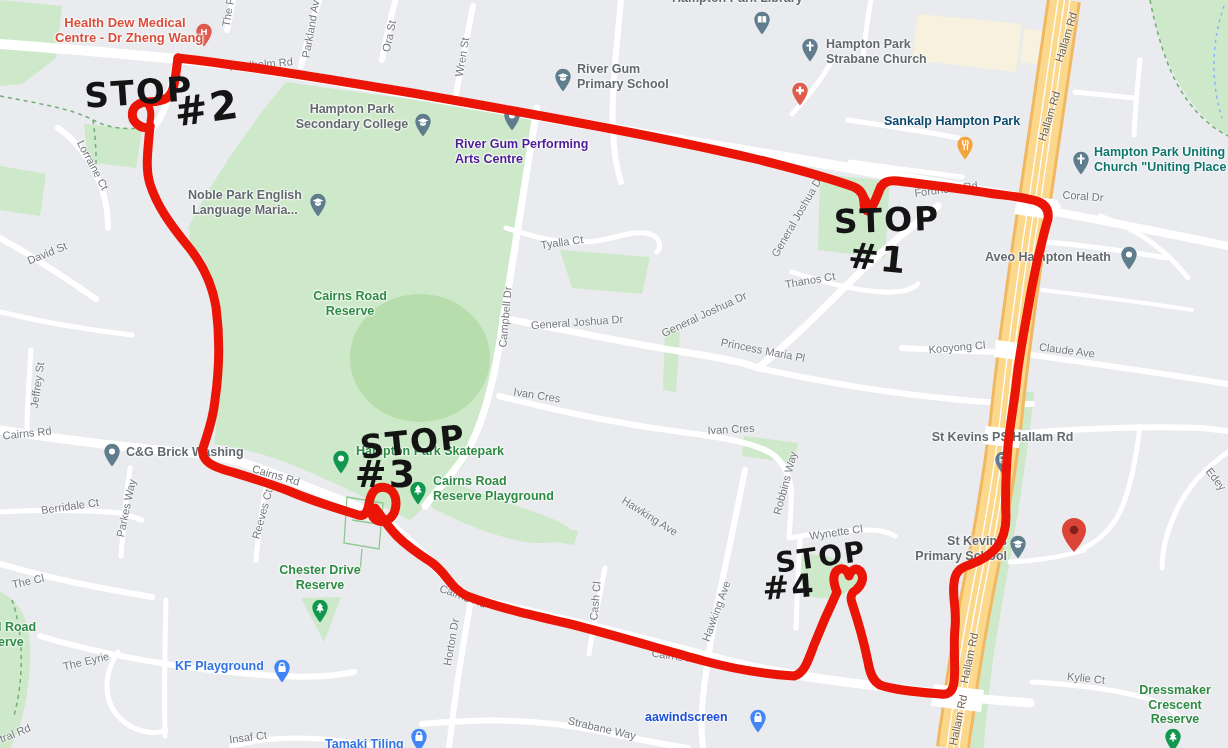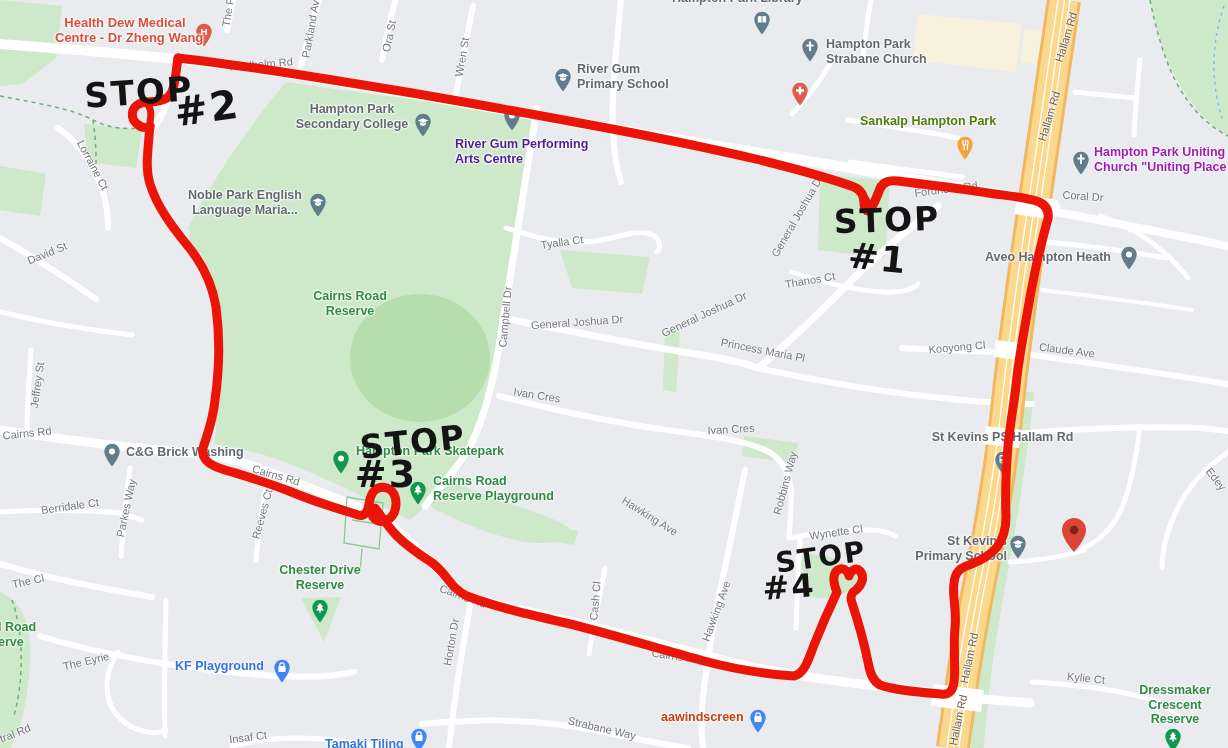--- a/index.html
+++ b/index.html
@@ -225,31 +225,31 @@
         <div>Strabane Church</div>
       </div>
       <div class="pin" style="left: 810px; top: 63px;"><svg width="17" height="25" viewBox="0 0 17 25">
           <path d="M8.5.8C4.2.8.8 4.2.8 8.5c0 5.6 7.7 15 7.7 15s7.7-9.4 7.7-15C16.2 4.2 12.8.8 8.5.8z" fill="#5f7d8c"></path>
           <path d="M7.5 3.5h2v3h2.6v2H9.5v4.5h-2V8.5H4.9v-2h2.6z" fill="#fff"></path>
         </svg></div>
       <div class="pin" style="left: 800px; top: 107px;"><svg width="17" height="25" viewBox="0 0 17 25">
           <path d="M8.5.8C4.2.8.8 4.2.8 8.5c0 5.6 7.7 15 7.7 15s7.7-9.4 7.7-15C16.2 4.2 12.8.8 8.5.8z" fill="#e05a4e"></path>
           <path d="M7.3 4.5h2.4v2.8h2.8v2.4H9.7v2.8H7.3V9.7H4.5V7.3h2.8z" fill="#fff"></path>
         </svg></div>
-      <div class="place" style="left: 860px; top: 114px; text-align: left; color: #4d7c0f;">
+      <div class="place" style="left: 884px; top: 114px; text-align: left; color: #0c4a6e;">
         <div>Sankalp Hampton Park</div>
       </div>
       <div class="pin" style="left: 965px; top: 161px;"><svg width="17" height="25" viewBox="0 0 17 25">
           <path d="M8.5.8C4.2.8.8 4.2.8 8.5c0 5.6 7.7 15 7.7 15s7.7-9.4 7.7-15C16.2 4.2 12.8.8 8.5.8z" fill="#f2a33c"></path>
           <g stroke="#fff" stroke-width="1.3" fill="none" stroke-linecap="round">
             <path d="M6.3 4.5v3.2a1.4 1.4 0 0 0 2.8 0V4.5M7.7 9.1v4.4"></path>
             <path d="M10.9 4.7c1 .6 1 3.4 0 4v4.8"></path>
           </g>
         </svg></div>
-      <div class="place" style="left: 1094px; top: 145px; text-align: left; color: #a21caf;">
+      <div class="place" style="left: 1094px; top: 145px; text-align: left; color: #0f766e;">
         <div>Hampton Park Uniting</div>
         <div>Church "Uniting Place</div>
       </div>
       <div class="pin" style="left: 1081px; top: 176px;"><svg width="17" height="25" viewBox="0 0 17 25">
           <path d="M8.5.8C4.2.8.8 4.2.8 8.5c0 5.6 7.7 15 7.7 15s7.7-9.4 7.7-15C16.2 4.2 12.8.8 8.5.8z" fill="#5f7d8c"></path>
           <path d="M7.5 3.5h2v3h2.6v2H9.5v4.5h-2V8.5H4.9v-2h2.6z" fill="#fff"></path>
         </svg></div>
       <div class="place" style="left: 985px; top: 250px; text-align: left; color: rgb(99, 106, 111);">
         <div>Aveo Hampton Heath</div>
       </div>
@@ -302,21 +302,21 @@
           <rect x="4.9" y="6.9" width="7.2" height="6" rx="1" fill="#fff"></rect>
         </svg></div>
       <div class="place" style="left: 325px; top: 737px; text-align: left; color: rgb(51, 116, 224);">
         <div>Tamaki Tiling</div>
       </div>
       <div class="pin" style="left: 419px; top: 753px;"><svg width="17" height="25" viewBox="0 0 17 25">
           <path d="M8.5.8C4.2.8.8 4.2.8 8.5c0 5.6 7.7 15 7.7 15s7.7-9.4 7.7-15C16.2 4.2 12.8.8 8.5.8z" fill="#4285f4"></path>
           <path d="M6.3 6.9V6a2.2 2.2 0 0 1 4.4 0v.9" stroke="#fff" stroke-width="1.2" fill="none"></path>
           <rect x="4.9" y="6.9" width="7.2" height="6" rx="1" fill="#fff"></rect>
         </svg></div>
-      <div class="place" style="left: 661px; top: 710px; text-align: left; color: #c2410c;">
+      <div class="place" style="left: 645px; top: 710px; text-align: left; color: #1d4ed8;">
         <div>aawindscreen</div>
       </div>
       <div class="pin" style="left: 758px; top: 734px;"><svg width="17" height="25" viewBox="0 0 17 25">
           <path d="M8.5.8C4.2.8.8 4.2.8 8.5c0 5.6 7.7 15 7.7 15s7.7-9.4 7.7-15C16.2 4.2 12.8.8 8.5.8z" fill="#4285f4"></path>
           <path d="M6.3 6.9V6a2.2 2.2 0 0 1 4.4 0v.9" stroke="#fff" stroke-width="1.2" fill="none"></path>
           <rect x="4.9" y="6.9" width="7.2" height="6" rx="1" fill="#fff"></rect>
         </svg></div>
       <div class="place" style="left: 925px; top: 430px; width: 155px; text-align: center; color: rgb(99, 106, 111);">
         <div>St Kevins PS/Hallam Rd</div>
       </div>

